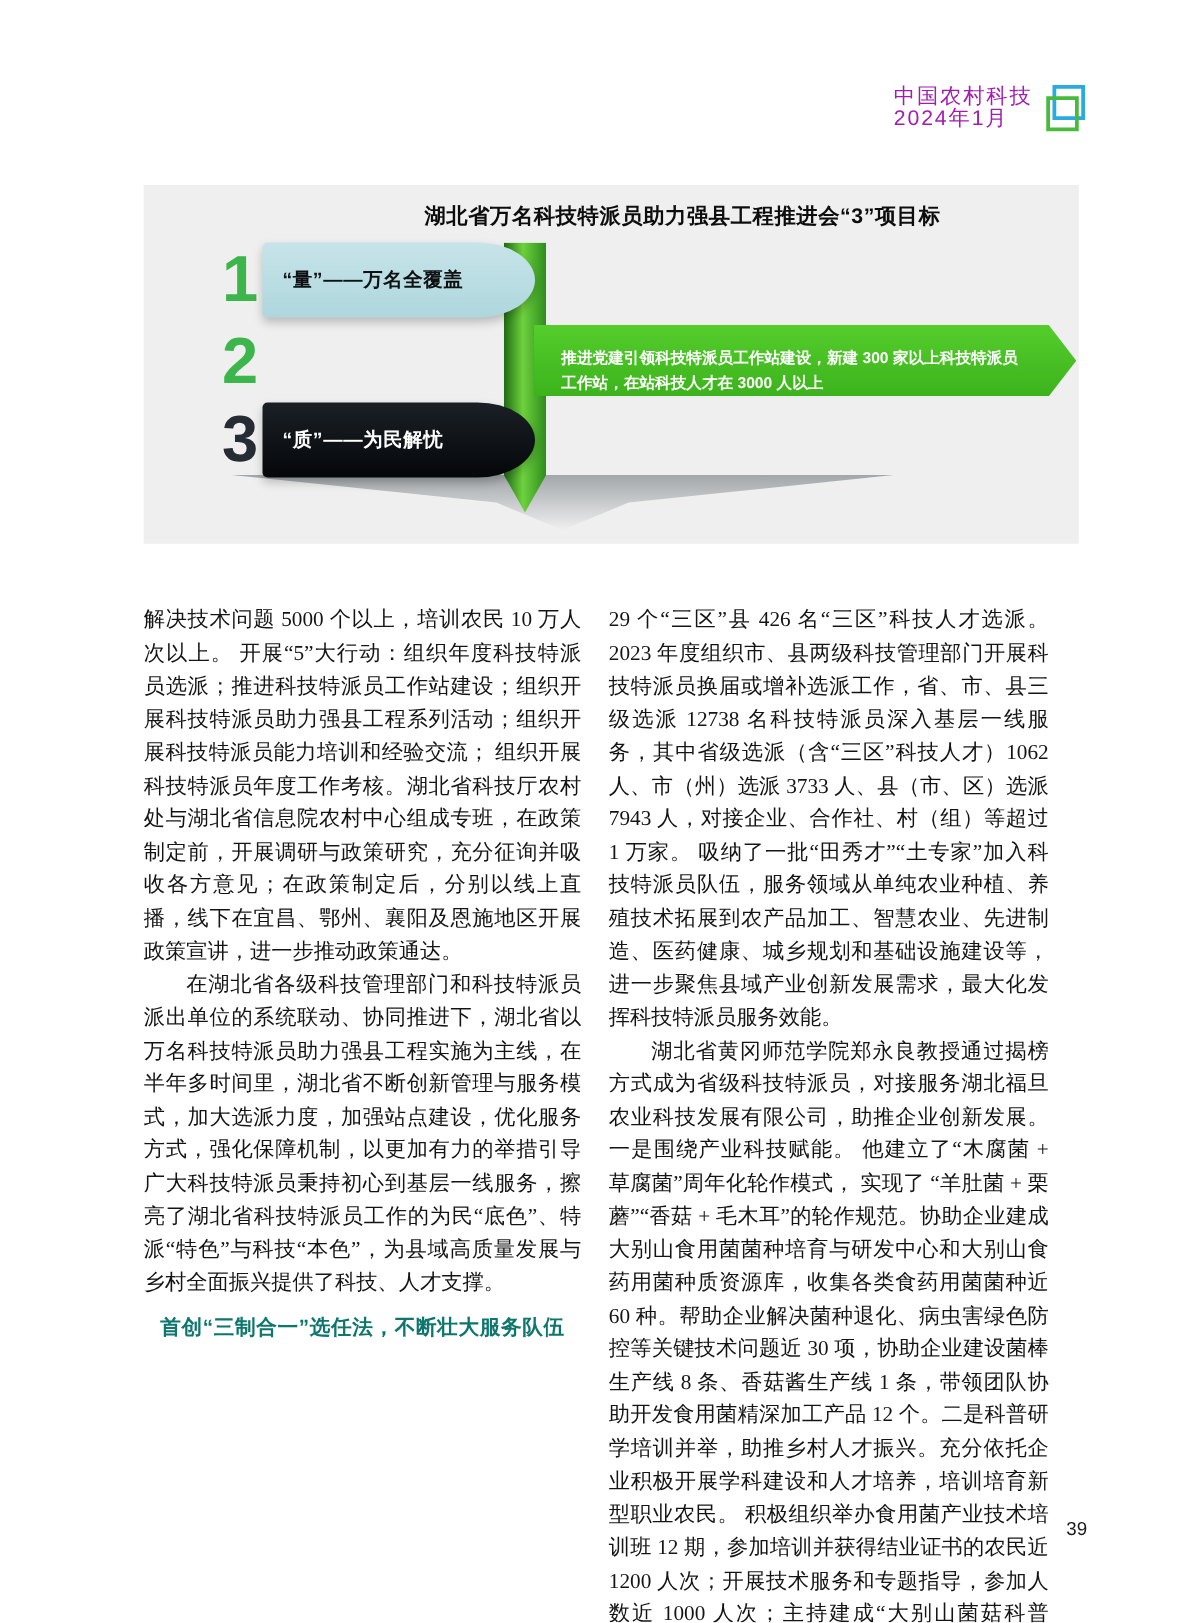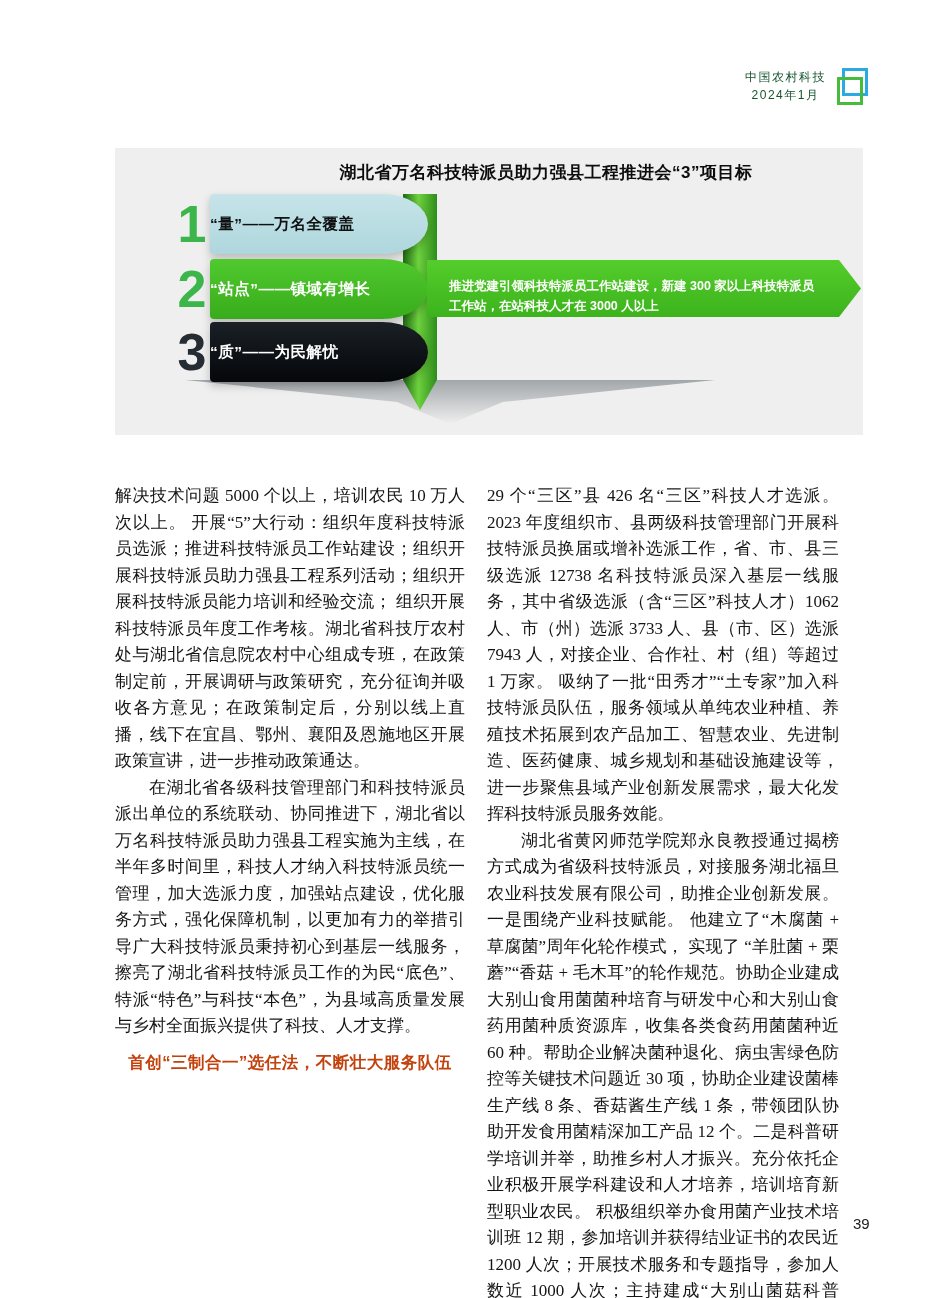--- a/index.html
+++ b/index.html
@@ -1,39 +1,39 @@
 <!DOCTYPE html>
 <html lang="zh"><head>
 <meta charset="utf-8">
 <style>
   * { margin:0; padding:0; box-sizing:border-box; }
   html,body { background:#ffffff; }
   body { width:950px; height:1298px; font-family:"Liberation Sans", sans-serif; }
   .page { position:relative; width:950px; height:1298px; background:#ffffff; overflow:hidden; }
 
   
-  .masthead { position:absolute; top:68px; right:124px; text-align:center;
-              color:#14532d; font-size:12px; line-height:18px; letter-spacing:1.5px; }
+  .masthead { position:absolute; top:68px; right:124px; text-align:left;
+              color:#a21caf; font-size:17px; line-height:18px; letter-spacing:1.5px; }
   .logo { position:absolute; left:837px; top:68px; width:31px; height:37px; }
   .logo-blue  { position:absolute; left:5px; top:0; right:0; bottom:9px; border:3.5px solid #29abe2; }
   .logo-green { position:absolute; left:0; top:9px; right:5px; bottom:0; border:3.5px solid #47bb3c; }
 
   
   .ig { position:absolute; left:115px; top:148px; width:748px; height:287px; background:#efefef; }
   .ig-title { position:absolute; top:13px; left:150px; right:36px; text-align:center;
               font-size:17px; font-weight:bold; color:#0d0d0d; letter-spacing:0.5px; }
 
   .ig-num { position:absolute; width:46px; text-align:center; font-weight:bold;
             font-size:52px; line-height:62px; font-stretch:condensed; }
   .n1 { left:54px; top:45px;  color:#3cb54a; }
   .n2 { left:54px; top:110px; color:#3cb54a; }
   .n3 { left:54px; top:173px; color:#262c33; }
 
   .ig-label { position:absolute; left:95px; width:218px; height:60px; z-index:2;
-              display:flex; align-items:center; 
+              display:flex; align-items:center; padding-left:16px;
               font-weight:bold; font-size:15.5px; letter-spacing:0.5px;
               border-radius:4px 46px 46px 4px / 4px 50% 50% 4px;
               filter:drop-shadow(0 4px 4px rgba(0,0,0,0.22)); }
   .l1 { top:46px;  background:linear-gradient(180deg,#c6e4e9,#aed7dd); color:#0f1113; }
   .l2 { top:111px; background:linear-gradient(180deg,#50c92e,#38ac1b); color:#ffffff; }
   .l3 { top:174px; background:linear-gradient(180deg,#1a2026,#05070a); color:#ffffff; }
 
   .ig-desc { position:absolute; z-index:3; display:flex; align-items:center;
              font-weight:bold; line-height:1.55;
              clip-path:polygon(0 0, calc(100% - 22px) 0, 100% 50%, calc(100% - 22px) 100%, 0 100%);
@@ -52,21 +52,21 @@
                background:linear-gradient(180deg,rgba(85,95,100,0.5),rgba(239,239,239,0));
                clip-path:polygon(0 0,100% 0,60% 50%,50% 100%,40% 50%); }
 
   
   .col { position:absolute; top:463px; font-family:"Liberation Serif","DejaVu Serif",serif;
          font-size:17px; line-height:26.5px; text-align:justify; color:#141414;margin-top:20px; }
   .col-left  { left:115px; width:350px; }
   .col-right { left:487px; width:352px; }
   .col p.indent { text-indent:2em; }
   .section-heading { font-family:"Liberation Sans",sans-serif; font-weight:bold;
-                     font-size:16.5px; color:#c2410c; text-align:center;
+                     font-size:16.5px; color:#0f766e; text-align:center;
                      margin:9px 0 7px; letter-spacing:0.5px; text-indent:0; }
 
   .page-num { position:absolute; left:838px; top:1215px; font-size:15px; color:#1a1a1a;margin-left:15px; }
 </style>
 </head>
 <body>
 
 <div class="page">
 
   <div class="masthead">
@@ -83,36 +83,33 @@
 
     <div class="ig-shadow"></div>
     <div class="ig-spine"></div>
 
     <div class="ig-num n1">1</div>
     <div class="ig-label l1">
       <span>“量”——万名全覆盖</span>
     </div>
 
     <div class="ig-num n2">2</div>
-    <div class="ig-label l2">
-      <span>“站点”——镇域有增长</span>
-    </div>
     <div class="ig-desc d2">
       <span>推进党建引领科技特派员工作站建设，新建 300 家以上科技特派员工作站，在站科技人才在 3000 人以上</span>
     </div>
 
     <div class="ig-num n3">3</div>
     <div class="ig-label l3">
       <span>“质”——为民解忧</span>
     </div>
   </div>
 
   <div class="col col-left">
     <p>解决技术问题 5000 个以上，培训农民 10 万人次以上。 开展“5”大行动：组织年度科技特派员选派；推进科技特派员工作站建设；组织开展科技特派员助力强县工程系列活动；组织开展科技特派员能力培训和经验交流； 组织开展科技特派员年度工作考核。湖北省科技厅农村处与湖北省信息院农村中心组成专班，在政策制定前，开展调研与政策研究，充分征询并吸收各方意见；在政策制定后，分别以线上直播，线下在宜昌、鄂州、襄阳及恩施地区开展政策宣讲，进一步推动政策通达。</p>
-    <p class="indent">在湖北省各级科技管理部门和科技特派员派出单位的系统联动、协同推进下，湖北省以万名科技特派员助力强县工程实施为主线，在半年多时间里，科技人才纳入科技特派员统一管理，加大选派力度，加强站点建设，优化服务方式，强化保障机制，以更加有力的举措引导广大科技特派员秉持初心到基层一线服务，擦亮了湖北省科技特派员工作的为民“底色”、特派“特色”与科技“本色”，为县域高质量发展与乡村全面振兴提供了科技、人才支撑。</p>
+    <p class="indent">在湖北省各级科技管理部门和科技特派员派出单位的系统联动、协同推进下，湖北省以万名科技特派员助力强县工程实施为主线，在半年多时间里，湖北省不断创新管理与服务模式，加大选派力度，加强站点建设，优化服务方式，强化保障机制，以更加有力的举措引导广大科技特派员秉持初心到基层一线服务，擦亮了湖北省科技特派员工作的为民“底色”、特派“特色”与科技“本色”，为县域高质量发展与乡村全面振兴提供了科技、人才支撑。</p>
     <p class="section-heading">首创“三制合一”选任法，不断壮大服务队伍</p>
   </div>
 
   <div class="col col-right">
     <p>29 个“三区”县 426 名“三区”科技人才选派。2023 年度组织市、县两级科技管理部门开展科技特派员换届或增补选派工作，省、市、县三级选派 12738 名科技特派员深入基层一线服务，其中省级选派（含“三区”科技人才）1062 人、市（州）选派 3733 人、县（市、区）选派 7943 人，对接企业、合作社、村（组）等超过 1 万家。 吸纳了一批“田秀才”“土专家”加入科技特派员队伍，服务领域从单纯农业种植、养殖技术拓展到农产品加工、智慧农业、先进制造、医药健康、城乡规划和基础设施建设等， 进一步聚焦县域产业创新发展需求，最大化发挥科技特派员服务效能。</p>
     <p class="indent">湖北省黄冈师范学院郑永良教授通过揭榜方式成为省级科技特派员，对接服务湖北福旦农业科技发展有限公司，助推企业创新发展。 一是围绕产业科技赋能。 他建立了“木腐菌 + 草腐菌”周年化轮作模式， 实现了 “羊肚菌 + 栗蘑”“香菇 + 毛木耳”的轮作规范。协助企业建成大别山食用菌菌种培育与研发中心和大别山食药用菌种质资源库，收集各类食药用菌菌种近 60 种。帮助企业解决菌种退化、病虫害绿色防控等关键技术问题近 30 项，协助企业建设菌棒生产线 8 条、香菇酱生产线 1 条，带领团队协助开发食用菌精深加工产品 12 个。二是科普研学培训并举，助推乡村人才振兴。充分依托企业积极开展学科建设和人才培养，培训培育新型职业农民。 积极组织举办食用菌产业技术培训班 12 期，参加培训并获得结业证书的农民近 1200 人次；开展技术服务和专题指导，参加人数近 1000 人次；主持建成“大别山菌菇科普馆”，共接待周边</p>
   </div>
 
   <div class="page-num">39</div>
 </div>

